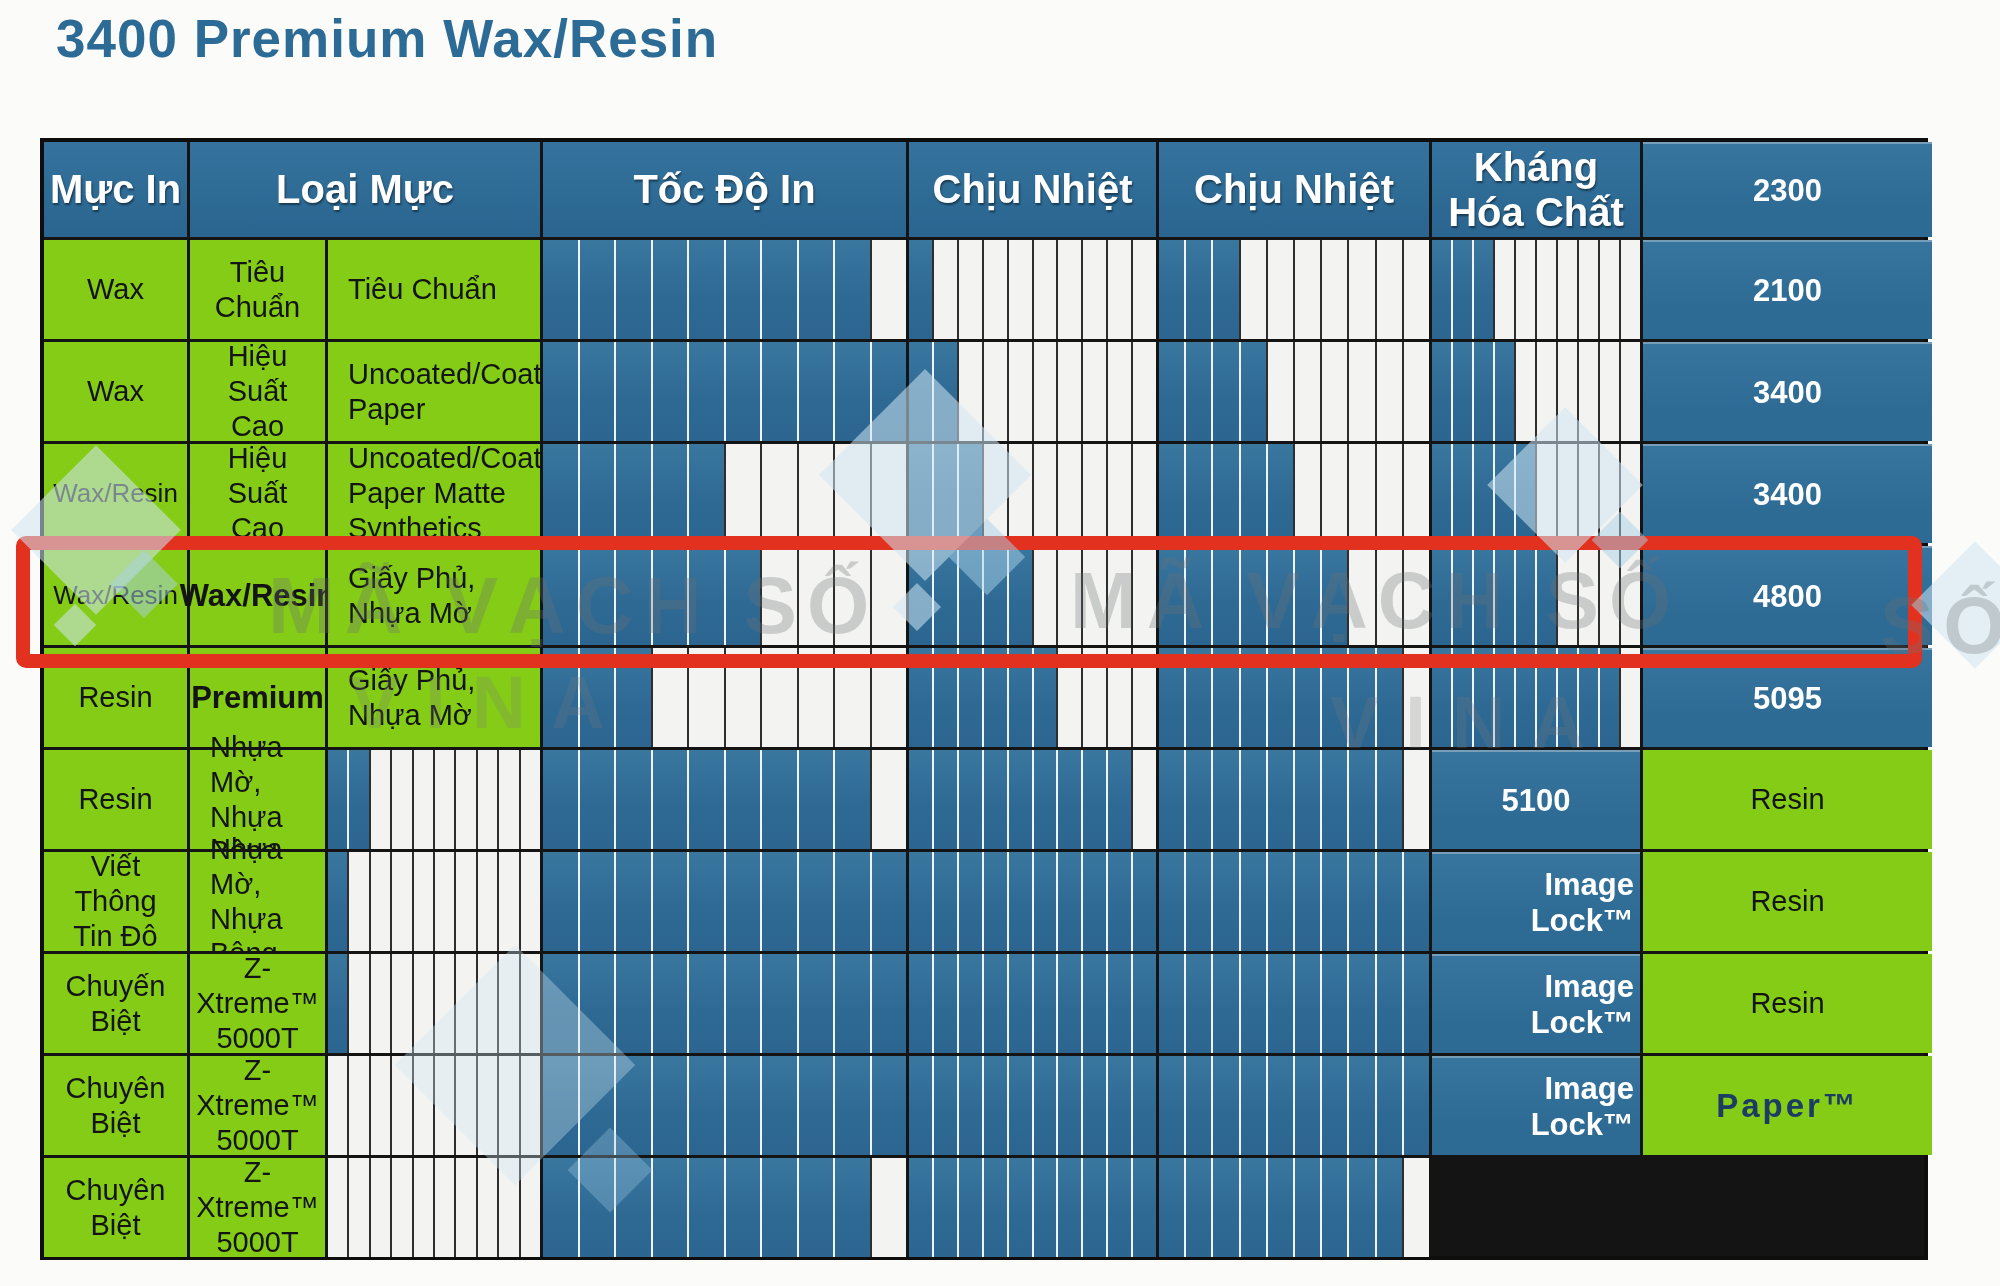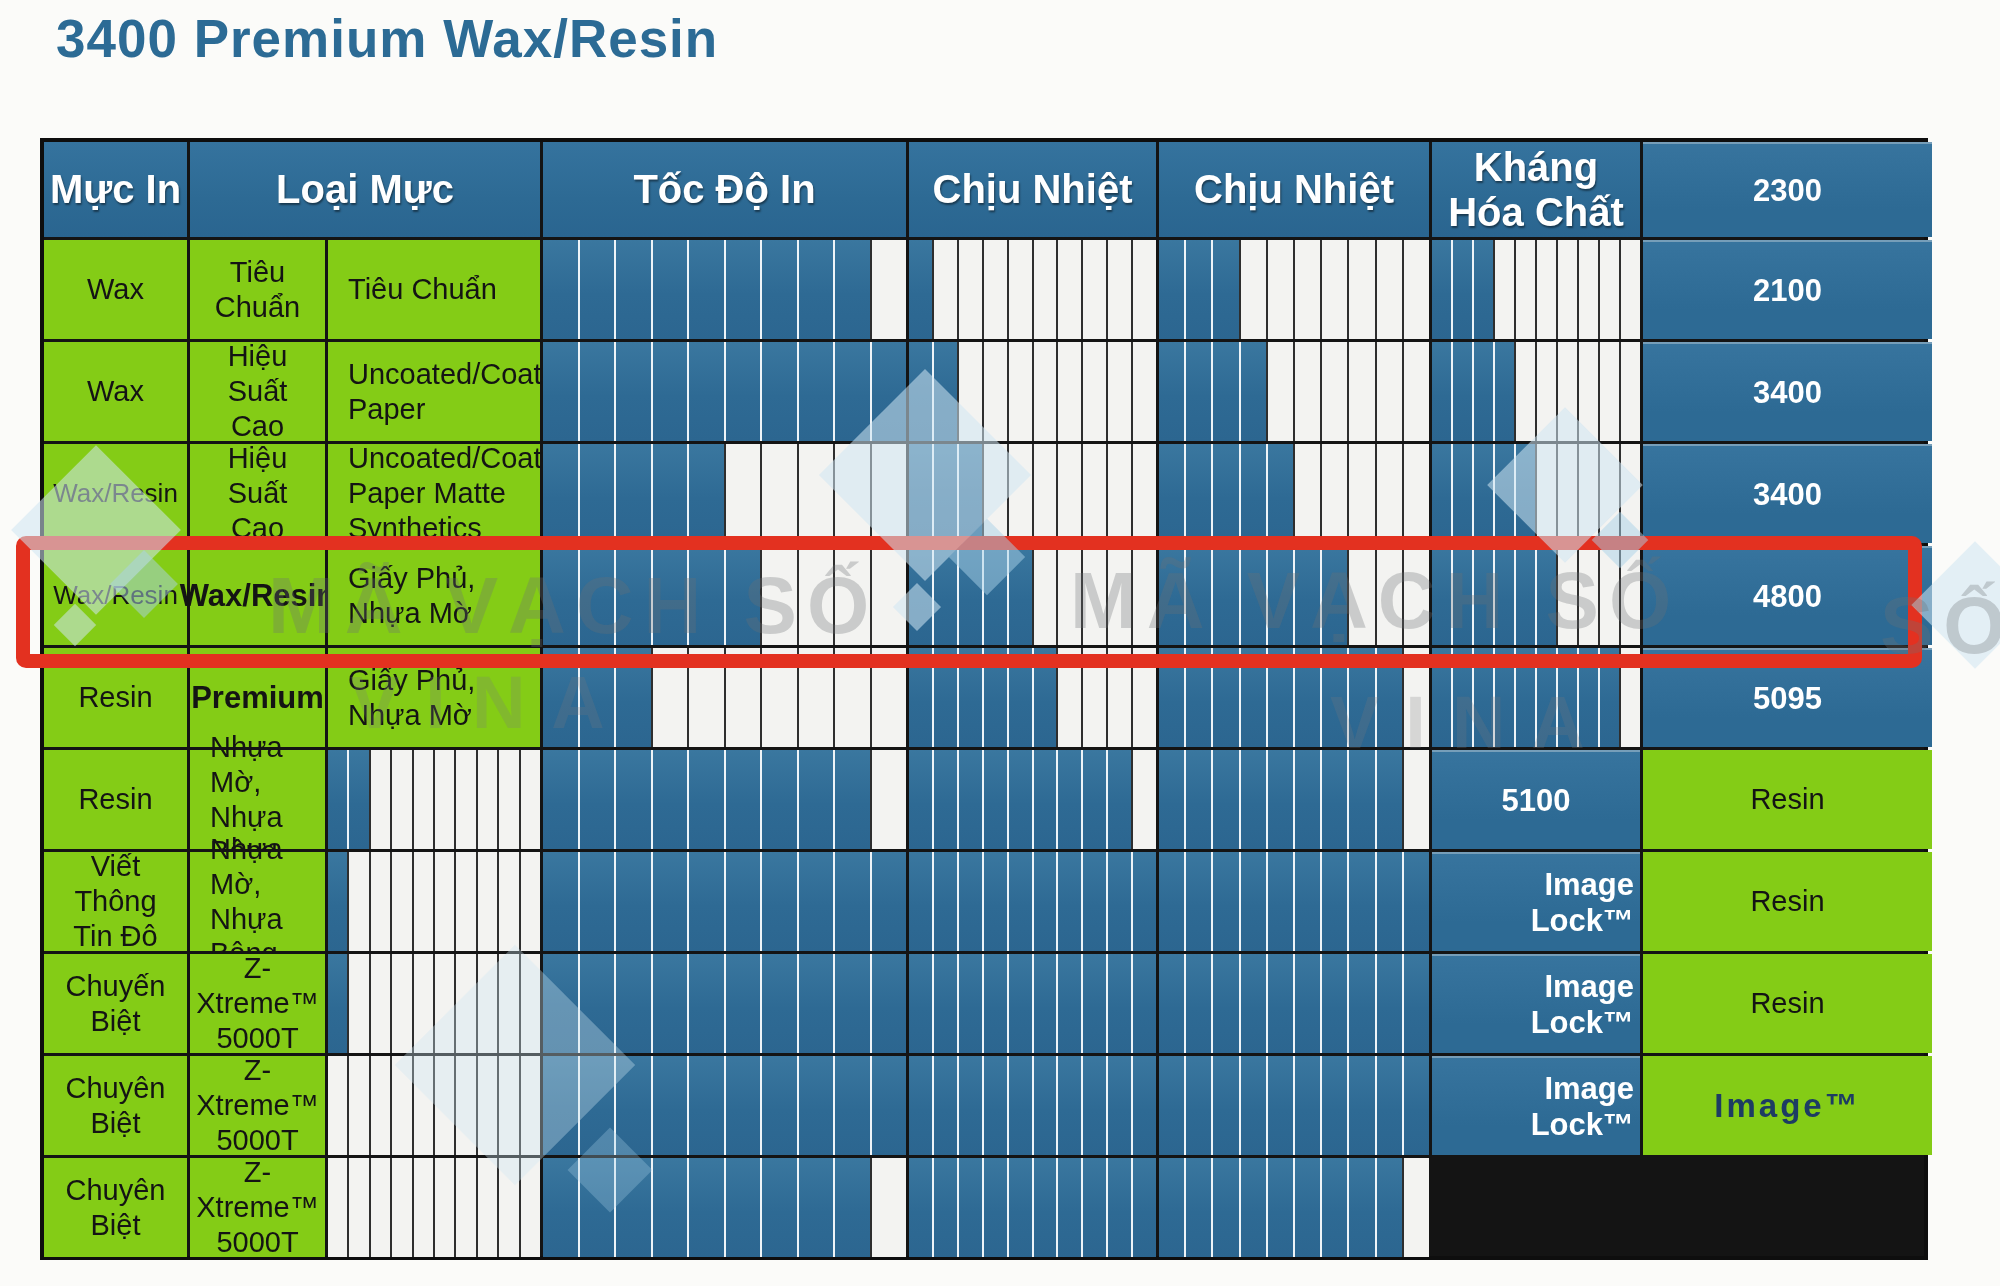--- a/index.html
+++ b/index.html
@@ -538,21 +538,21 @@
         <div class="seg f"></div>
         <div class="seg f"></div>
         <div class="seg f"></div>
         <div class="seg f"></div>
         <div class="seg f"></div>
         <div class="seg f"></div>
         <div class="seg f"></div>
         <div class="seg f"></div>
       </div>
       <div class="cell model">Image Lock™</div>
-      <div class="cell txt lock-logo">Image™</div>
+      <div class="cell txt lock-logo">Paper™</div>
       <div class="cell txt">Chuyên Biệt</div>
       <div class="cell txt">Z-Xtreme™ 5000T</div>
       <div class="cell rating">
         <div class="seg e"></div>
         <div class="seg e"></div>
         <div class="seg e"></div>
         <div class="seg e"></div>
         <div class="seg e"></div>
         <div class="seg e"></div>
         <div class="seg e"></div>

